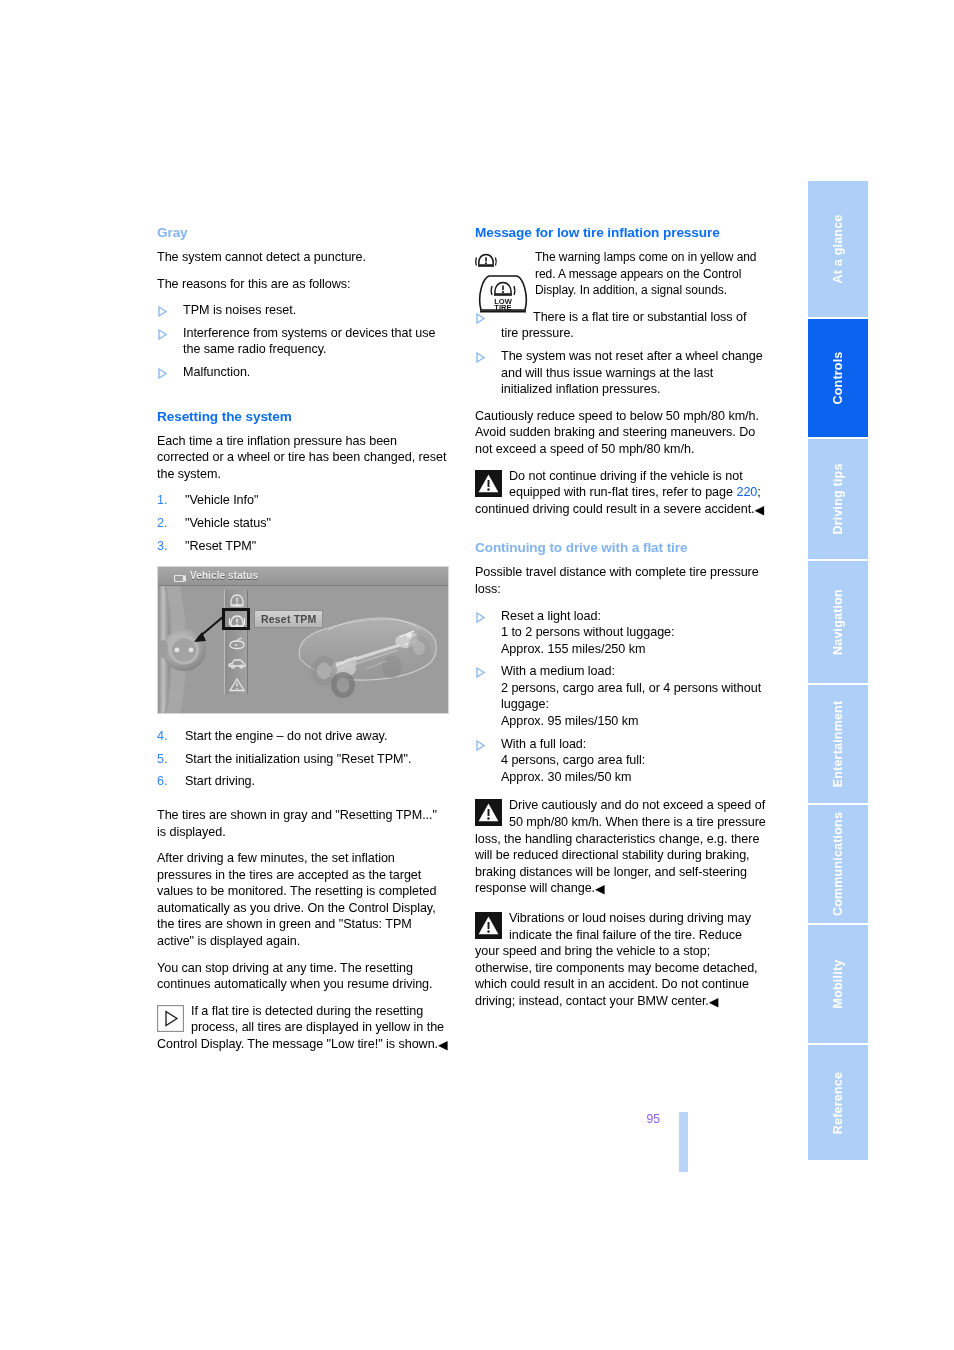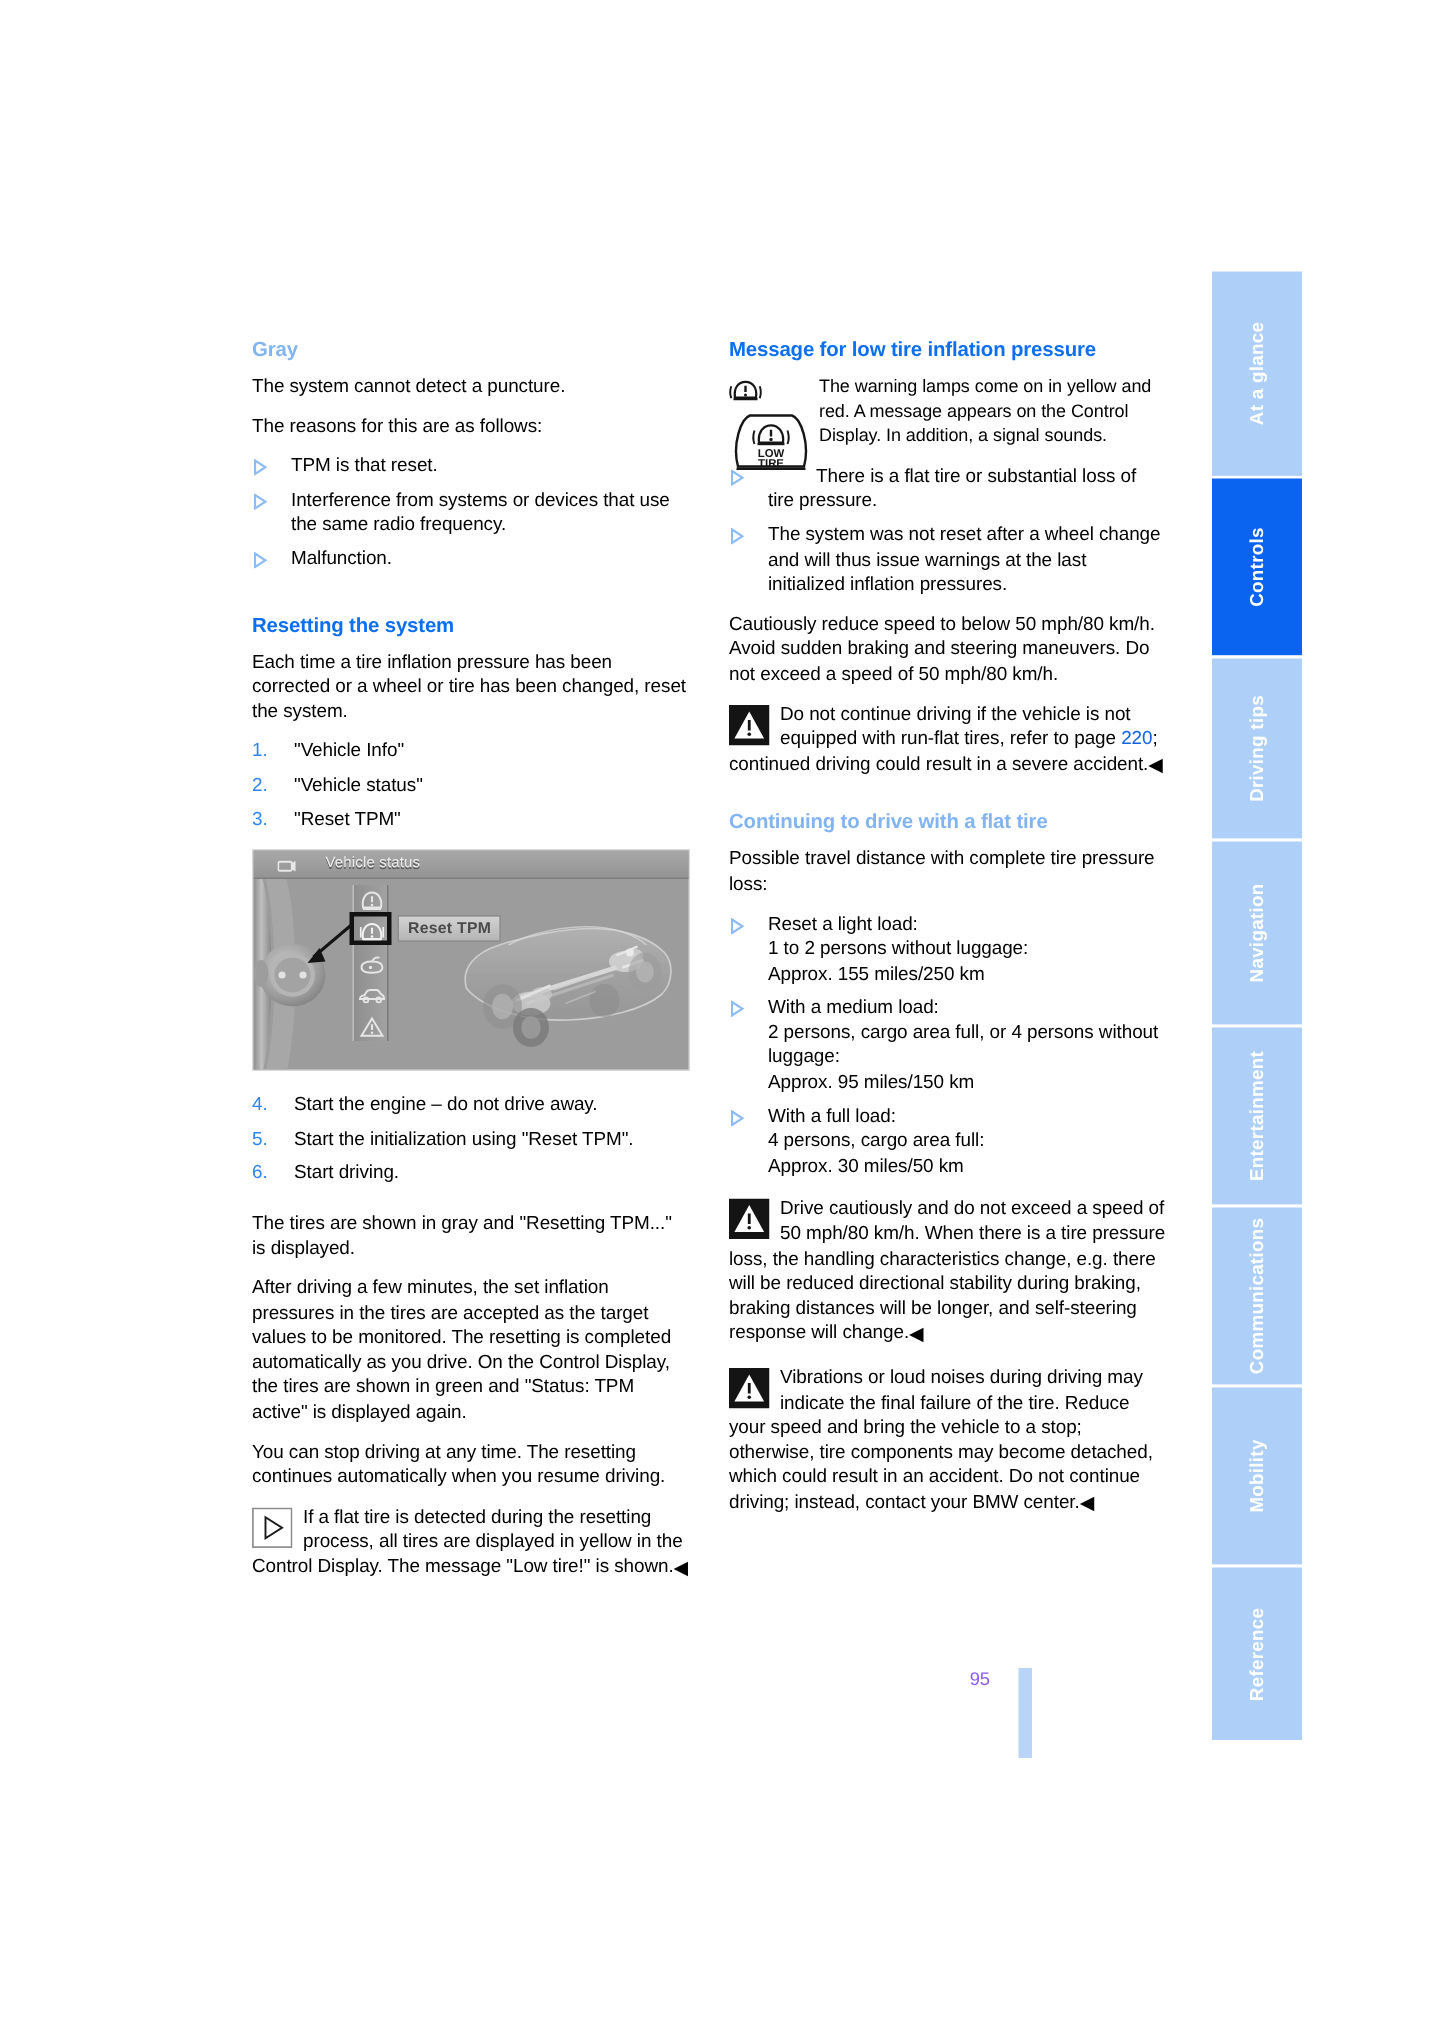--- a/index.html
+++ b/index.html
@@ -35,21 +35,21 @@
     color: #ffffff;
     font-size: 12.5px;
     font-weight: bold;
     letter-spacing: 0.2px;
   }
   .sidetab.active .lbl { color: #ffffff; }
 
   
   .content {
     position: absolute;
-    left: 168px; top: 224px;
+    left: 157px; top: 224px;
     width: 610px; height: 880px;
   }
   .col {
     position: absolute;
     top: 0;
     width: 292px;
   }
   .col.left  { left: 0px; }
   .col.right { left: 318px; }
 
@@ -127,24 +127,23 @@
   }
   .fig-top-bar {
     position: absolute; left: 0; top: 0;
     width: 292px; height: 19px;
     background: linear-gradient(#a8a8a8, #949494);
     border-bottom: 1px solid #7d7d7d;
   }
   .fig-title {
     position: absolute; left: 32px; top: 3px;
     font-size: 10px; color: #ededed;
-    font-weight: normal;
+    font-weight: bold;
     letter-spacing: 0.1px;
     text-shadow: 0 1px 0 rgba(0,0,0,0.45);
-    margin-left: 16px;
   }
   .fig-title-icon { position: absolute; left: 16px; top: 4px; }
   .knob-wrap { position: absolute; left: 0; top: 19px; width: 62px; height: 129px; }
   .iconstrip {
     position: absolute; left: 66px; top: 23px;
     width: 24px; height: 104px;
     background: linear-gradient(90deg,#8e8e8e,#a2a2a2);
     border-left: 1px solid #bdbdbd;
     border-right: 1px solid #7a7a7a;
   }
@@ -272,21 +271,21 @@
       <p class="body">The system cannot detect a puncture.</p>
       <p class="body">The reasons for this are as follows:</p>
 
       <ul class="tri">
         <li>
           <span class="tri-mark">
             <svg width="9" height="11" viewBox="0 0 9 11">
                 <path d="M1,1 L8,5.5 L1,10 Z" fill="none" stroke="#8cbcf2" stroke-width="1.4"></path>
               </svg>
           </span>
-          <span>TPM is that reset.</span>
+          <span>TPM is noises reset.</span>
         </li>
         <li>
           <span class="tri-mark">
             <svg width="9" height="11" viewBox="0 0 9 11">
                 <path d="M1,1 L8,5.5 L1,10 Z" fill="none" stroke="#8cbcf2" stroke-width="1.4"></path>
               </svg>
           </span>
           <span>Interference from systems or devices that use the same radio frequency.</span>
         </li>
         <li>

